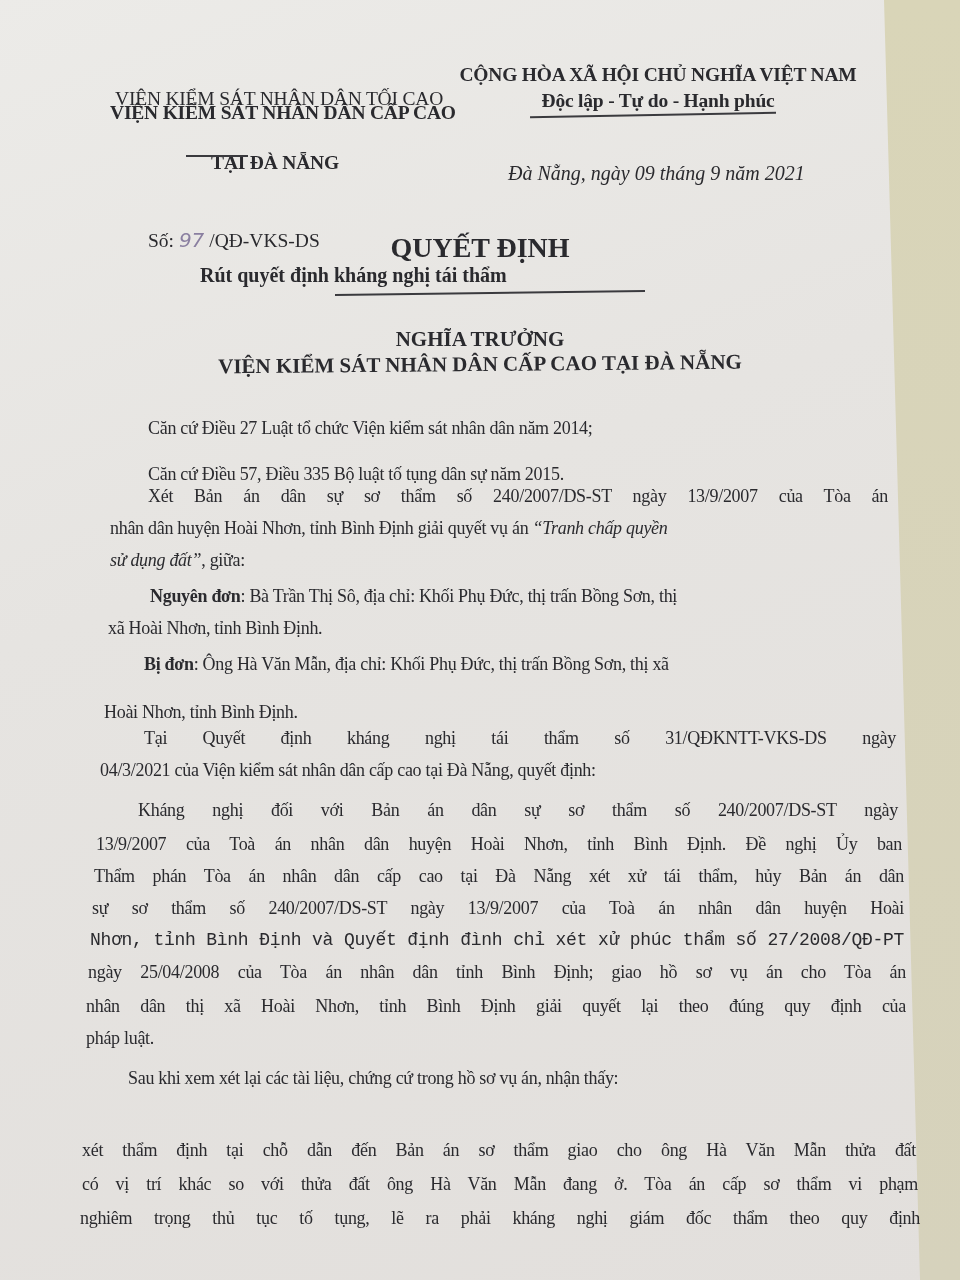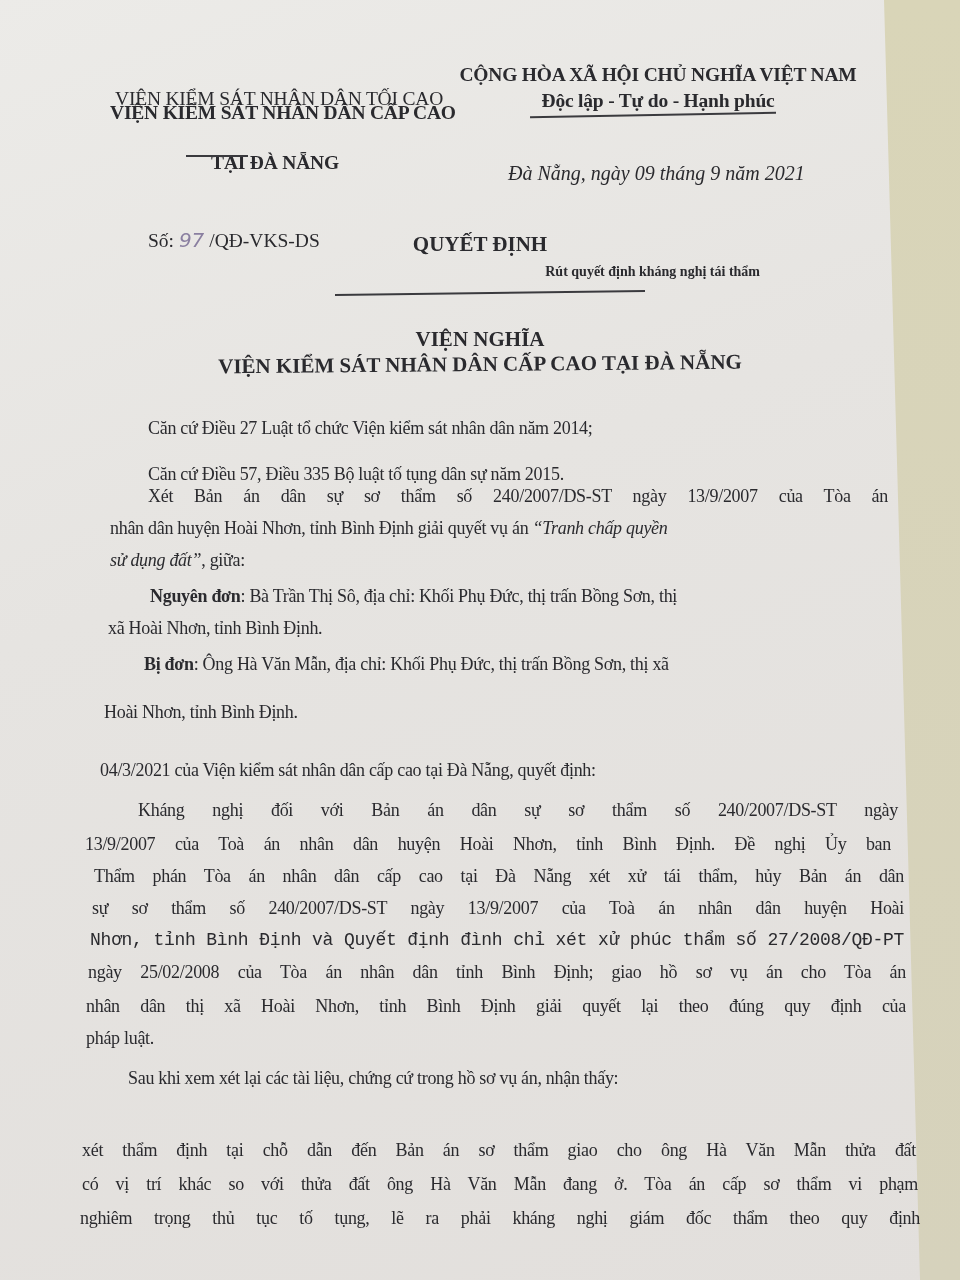--- a/index.html
+++ b/index.html
@@ -45,25 +45,25 @@
     <span>Số:</span>
     <span class="handwrite">97</span>
     <span>/QĐ-VKS-DS</span>
   </div>
 
   <div class="abs hdr bold" style="left:458px; top:64px; width:400px; text-align:center;">CỘNG HÒA XÃ HỘI CHỦ NGHĨA VIỆT NAM</div>
   <div class="abs hdr bold" style="left:458px; top:90px; width:400px; text-align:center;">Độc lập - Tự do - Hạnh phúc</div>
   <div class="ul" style="left:530px; top:114px; width:246px; transform:rotate(-1deg);"></div>
   <div class="abs ital" style="left:508px; top:162px; font-size:20px;">Đà Nẵng, ngày 09 tháng 9 năm 2021</div>
 
-  <div class="abs bold" style="left:200px; top:232px; width:560px; text-align:center; font-size:21px;">QUYẾT ĐỊNH</div>
-  <div class="abs bold" style="left:200px; top:264px; width:560px; text-align:right; font-size:14px;">Rút quyết định kháng nghị tái thẩm</div>
+  <div class="abs bold" style="left:200px; top:232px; width:560px; text-align:center; font-size:28px;">QUYẾT ĐỊNH</div>
+  <div class="abs bold" style="left:200px; top:264px; width:560px; text-align:left; font-size:20px;">Rút quyết định kháng nghị tái thẩm</div>
   <div class="ul" style="left:335px; top:292px; width:310px; transform:rotate(-0.7deg);"></div>
 
-  <div class="abs bold" style="left:200px; top:327px; width:560px; text-align:center; font-size:21px;">VIỆN NGHĨA</div>
+  <div class="abs bold" style="left:200px; top:327px; width:560px; text-align:center; font-size:21px;">NGHĨA TRƯỞNG</div>
   <div class="abs bold" style="left:200px; top:352px; width:560px; text-align:center; font-size:21px; transform:rotate(-0.5deg);">VIỆN KIỂM SÁT NHÂN DÂN CẤP CAO TẠI ĐÀ NẴNG</div>
 
   <div class="body-line" style="left:148px; top:418px;">Căn cứ Điều 27 Luật tổ chức Viện kiểm sát nhân dân năm 2014;</div>
   <div class="body-line" style="left:148px; top:448px;margin-top:16px;">Căn cứ Điều 57, Điều 335 Bộ luật tố tụng dân sự năm 2015.</div>
 
   <div class="body-line justify" style="left:148px; top:486px; width:740px;">Xét Bản án dân sự sơ thẩm số 240/2007/DS-ST ngày 13/9/2007 của Tòa án</div>
   <div class="body-line" style="left:110px; top:518px; width:780px;">
     <span>nhân dân huyện Hoài Nhơn, tỉnh Bình Định giải quyết vụ án </span><span class="ital">“Tranh chấp quyền</span>
   </div>
   <div class="body-line" style="left:110px; top:550px;">
@@ -73,28 +73,29 @@
   <div class="body-line" style="left:150px; top:586px; width:742px;">
     <span class="bold">Nguyên đơn</span><span>: Bà Trần Thị Sô, địa chỉ: Khối Phụ Đức, thị trấn Bồng Sơn, thị</span>
   </div>
   <div class="body-line" style="left:108px; top:618px;">xã Hoài Nhơn, tỉnh Bình Định.</div>
 
   <div class="body-line" style="left:144px; top:654px; width:750px;">
     <span class="bold">Bị đơn</span><span>: Ông Hà Văn Mẫn, địa chỉ: Khối Phụ Đức, thị trấn Bồng Sơn, thị xã</span>
   </div>
   <div class="body-line" style="left:104px; top:702px;">Hoài Nhơn, tỉnh Bình Định.</div>
 
+  <div class="body-line justify" style="left:144px; top:728px; width:752px;">Tại Quyết định kháng nghị tái thẩm số 31/QĐKNTT-VKS-DS ngày</div>
   <div class="body-line" style="left:100px; top:760px;">04/3/2021 của Viện kiểm sát nhân dân cấp cao tại Đà Nẵng, quyết định:</div>
 
   <div class="body-line justify" style="left:138px; top:800px; width:760px;">Kháng nghị đối với Bản án dân sự sơ thẩm số 240/2007/DS-ST ngày</div>
-  <div class="body-line justify" style="left:85px; top:834px; width:806px;">13/9/2007 của Toà án nhân dân huyện Hoài Nhơn, tỉnh Bình Định. Đề nghị Ủy ban</div>
+  <div class="body-line justify" style="left:96px; top:834px; width:806px;">13/9/2007 của Toà án nhân dân huyện Hoài Nhơn, tỉnh Bình Định. Đề nghị Ủy ban</div>
   <div class="body-line justify" style="left:94px; top:866px; width:810px;">Thẩm phán Tòa án nhân dân cấp cao tại Đà Nẵng xét xử tái thẩm, hủy Bản án dân</div>
   <div class="body-line justify" style="left:92px; top:898px; width:812px;">sự sơ thẩm số 240/2007/DS-ST ngày 13/9/2007 của Toà án nhân dân huyện Hoài</div>
   <div class="body-line justify" style="left:90px; top:930px; width:814px;font-family:Liberation Mono, monospace;">Nhơn, tỉnh Bình Định và Quyết định đình chỉ xét xử phúc thẩm số 27/2008/QĐ-PT</div>
-  <div class="body-line justify" style="left:88px; top:962px; width:818px;">ngày 25/02/2008 của Tòa án nhân dân tỉnh Bình Định; giao hồ sơ vụ án cho Tòa án</div>
+  <div class="body-line justify" style="left:88px; top:962px; width:818px;">ngày 25/04/2008 của Tòa án nhân dân tỉnh Bình Định; giao hồ sơ vụ án cho Tòa án</div>
   <div class="body-line justify" style="left:86px; top:996px; width:820px;">nhân dân thị xã Hoài Nhơn, tỉnh Bình Định giải quyết lại theo đúng quy định của</div>
   <div class="body-line" style="left:86px; top:1028px;">pháp luật.</div>
 
   <div class="body-line" style="left:128px; top:1068px;">Sau khi xem xét lại các tài liệu, chứng cứ trong hồ sơ vụ án, nhận thấy:</div>
 
   <div class="body-line justify" style="left:82px; top:1140px; width:834px;">xét thẩm định tại chỗ dẫn đến Bản án sơ thẩm giao cho ông Hà Văn Mẫn thửa đất</div>
   <div class="body-line justify" style="left:82px; top:1174px; width:836px;">có vị trí khác so với thửa đất ông Hà Văn Mẫn đang ở. Tòa án cấp sơ thẩm vi phạm</div>
   <div class="body-line justify" style="left:80px; top:1208px; width:840px;">nghiêm trọng thủ tục tố tụng, lẽ ra phải kháng nghị giám đốc thẩm theo quy định</div>
 </div>
 

